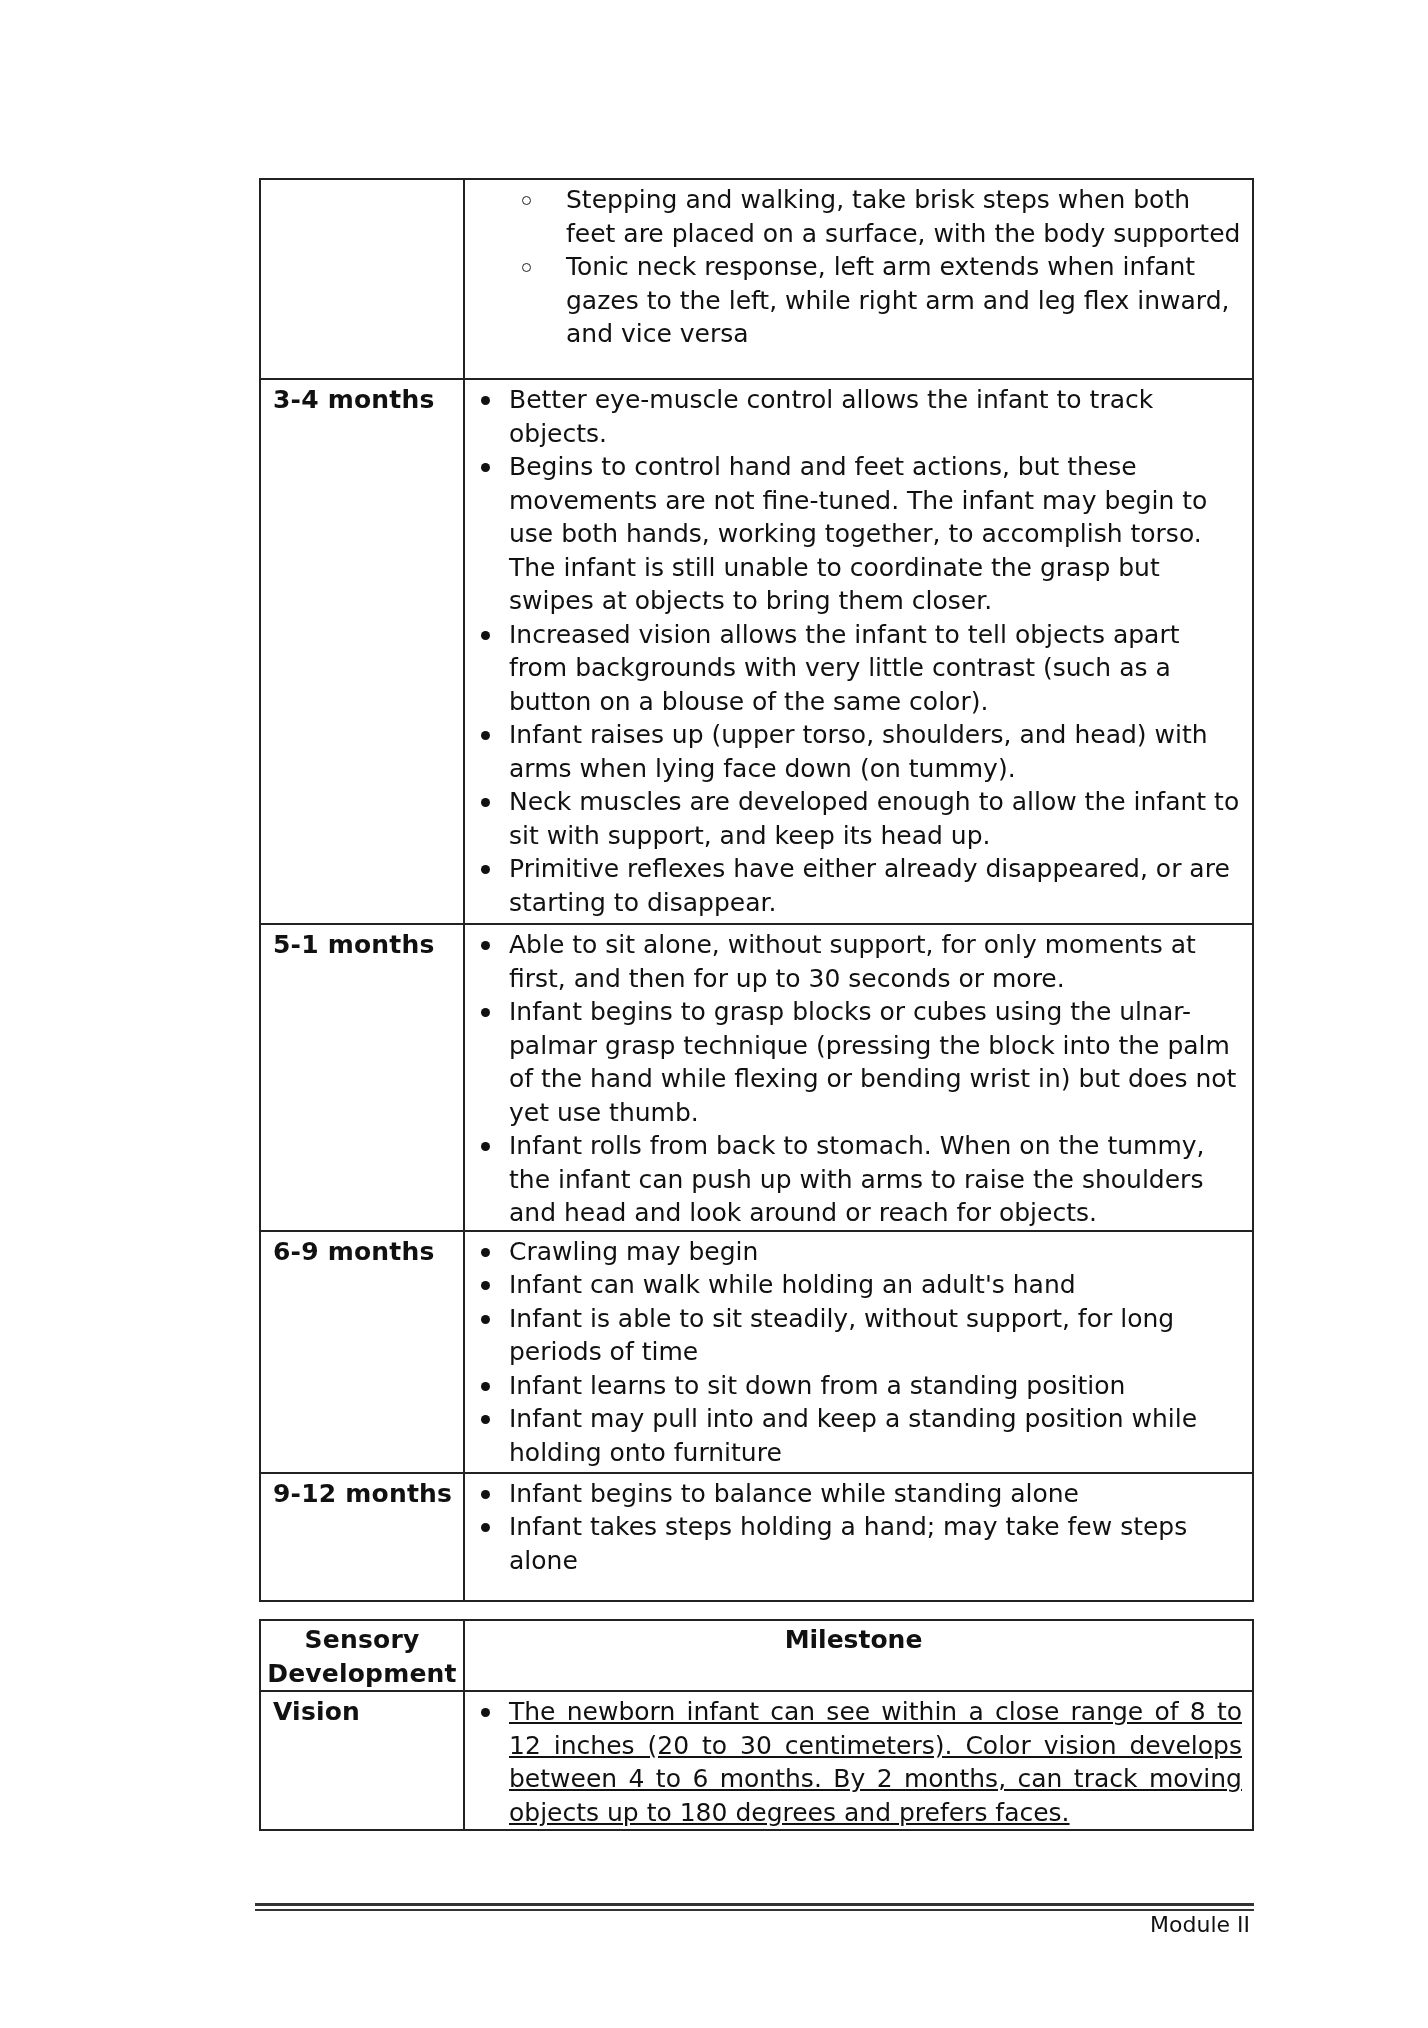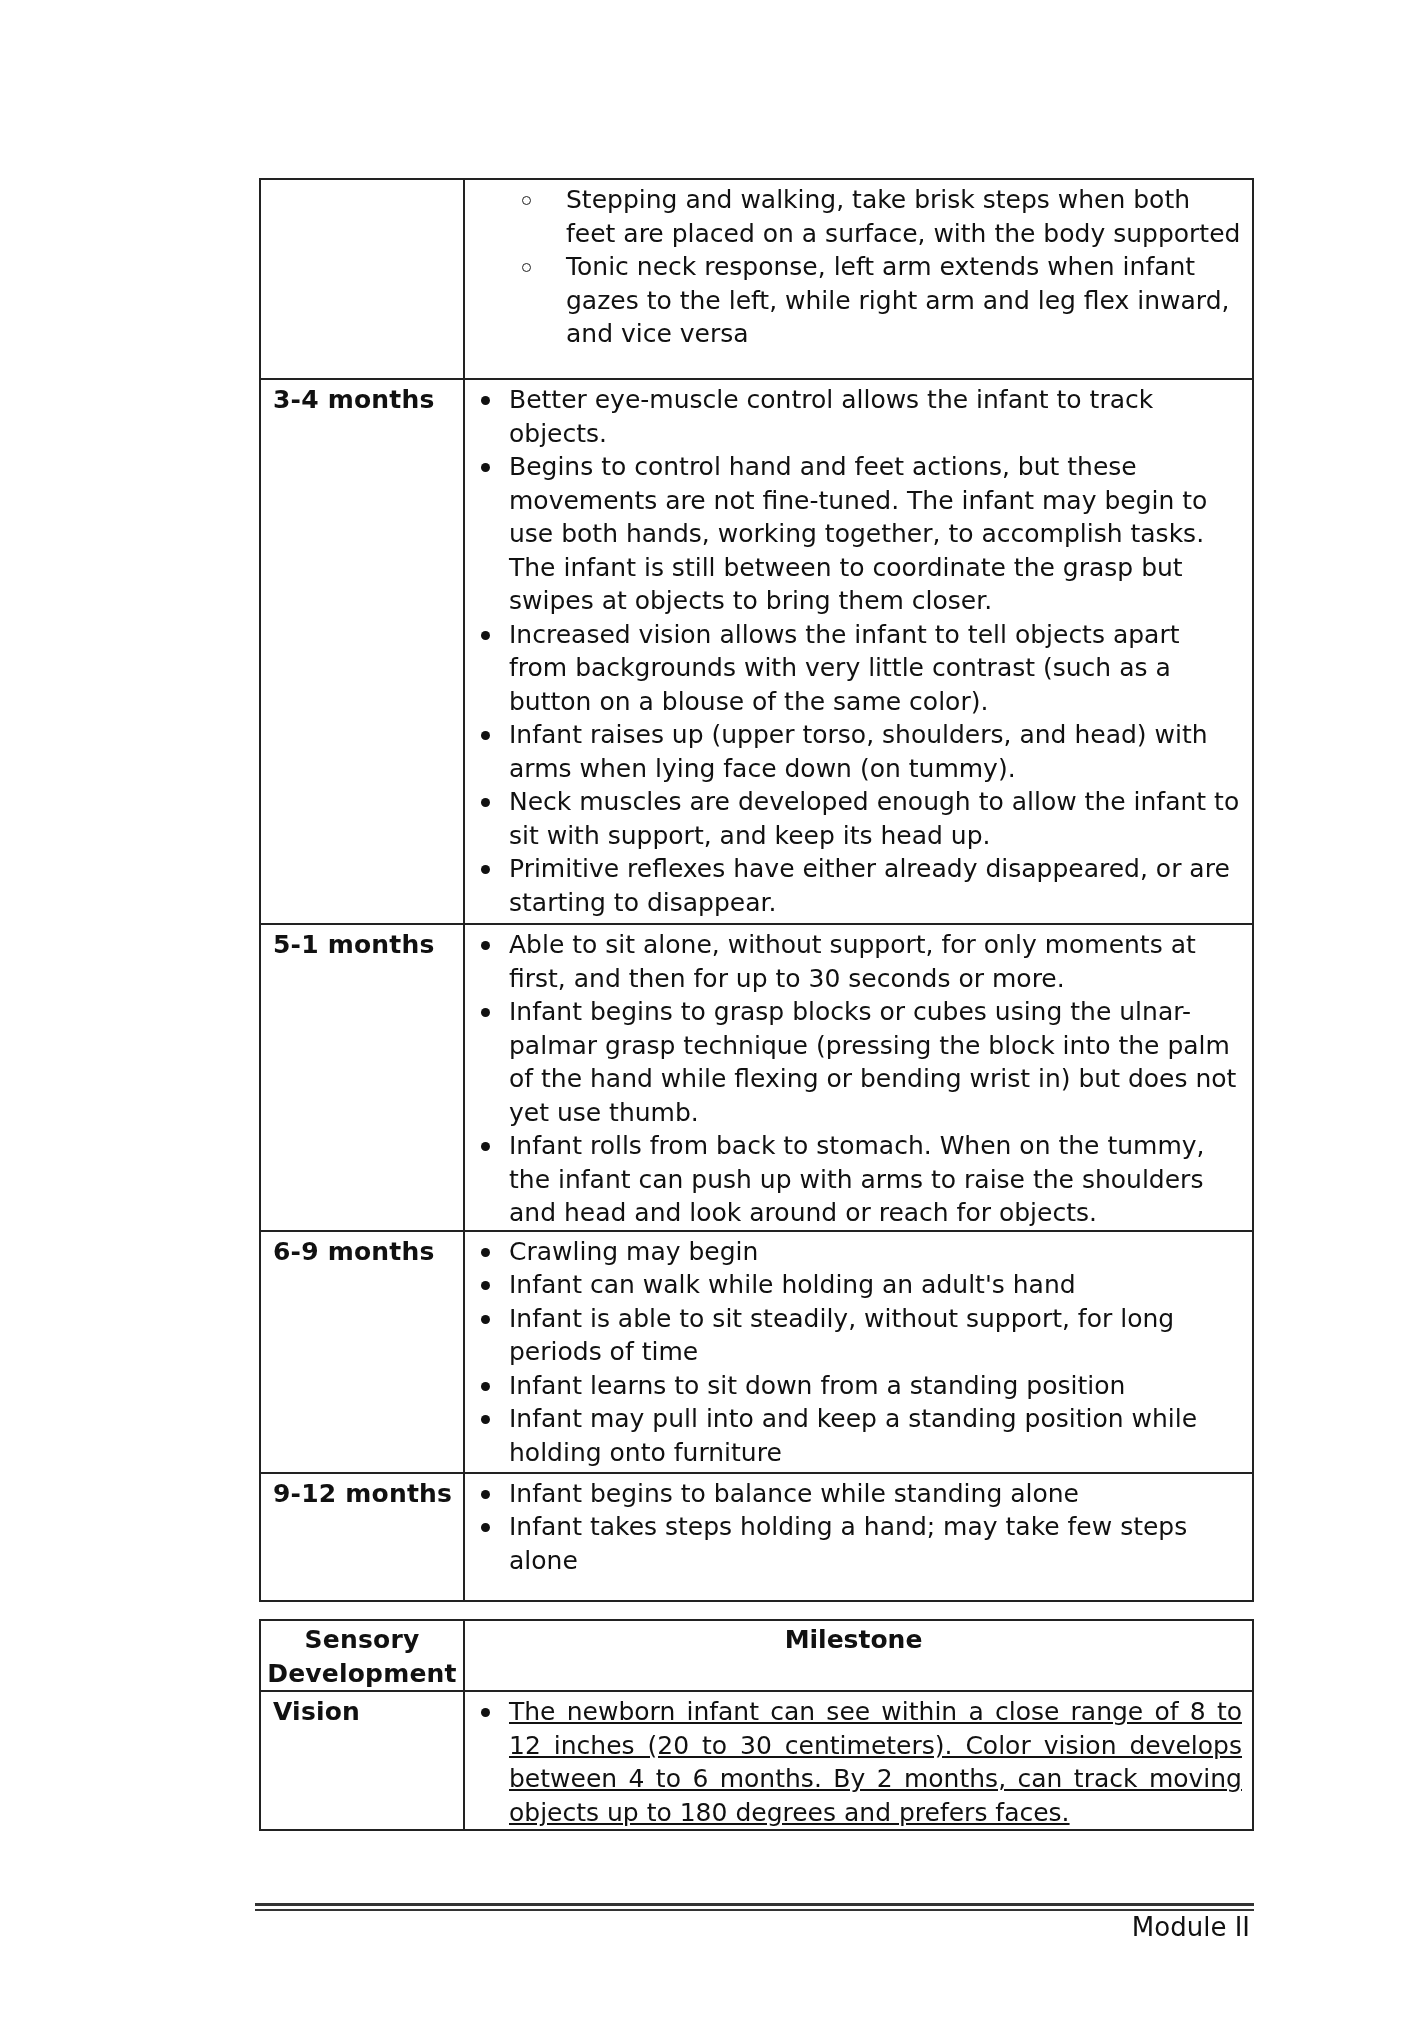--- a/index.html
+++ b/index.html
@@ -43,21 +43,21 @@
     .row-912 { height: 128px; }
     .row-hdr { height: 67px; }
     .row-vision { height: 134px; }
     .footer-rule-thick {
       position: absolute; left: 255px; width: 999px; top: 1903px; height: 3px; background: #333333;
     }
     .footer-rule-thin {
       position: absolute; left: 255px; width: 999px; top: 1909px; height: 1.5px; background: #333333;
     }
     .footer-label {
-      position: absolute; right: 178px; top: 1912px; font-size: 26px; color: #111111;
+      position: absolute; right: 178px; top: 1912px; font-size: 22px; color: #111111;
       font-family: "DejaVu Sans", sans-serif;
     }
   </style>
 </head>
 <body>
 
 <table class="tbl" id="t1">
   <tbody>
       <tr class="row-first">
     <td class="age"></td>
@@ -66,21 +66,21 @@
         <li><span class="ring"></span><span>Stepping and walking, take brisk steps when both feet are placed on a surface, with the body supported</span></li>
         <li><span class="ring"></span><span>Tonic neck response, left arm extends when infant gazes to the left, while right arm and leg flex inward, and vice versa</span></li>
       </ul>
     </td>
   </tr>
   <tr class="row-34">
     <td class="age">3-4 months</td>
     <td class="ms">
       <ul class="bul">
         <li><span class="dot"></span><span>Better eye-muscle control allows the infant to track objects.</span></li>
-        <li><span class="dot"></span><span>Begins to control hand and feet actions, but these movements are not fine-tuned. The infant may begin to use both hands, working together, to accomplish tasks. The infant is still between to coordinate the grasp but swipes at objects to bring them closer.</span></li>
+        <li><span class="dot"></span><span>Begins to control hand and feet actions, but these movements are not fine-tuned. The infant may begin to use both hands, working together, to accomplish torso. The infant is still unable to coordinate the grasp but swipes at objects to bring them closer.</span></li>
         <li><span class="dot"></span><span>Increased vision allows the infant to tell objects apart from backgrounds with very little contrast (such as a button on a blouse of the same color).</span></li>
         <li><span class="dot"></span><span>Infant raises up (upper torso, shoulders, and head) with arms when lying face down (on tummy).</span></li>
         <li><span class="dot"></span><span>Neck muscles are developed enough to allow the infant to sit with support, and keep its head up.</span></li>
         <li><span class="dot"></span><span>Primitive reflexes have either already disappeared, or are starting to disappear.</span></li>
       </ul>
     </td>
   </tr>
   <tr class="row-56">
     <td class="age">5-1 months</td>
     <td class="ms">

